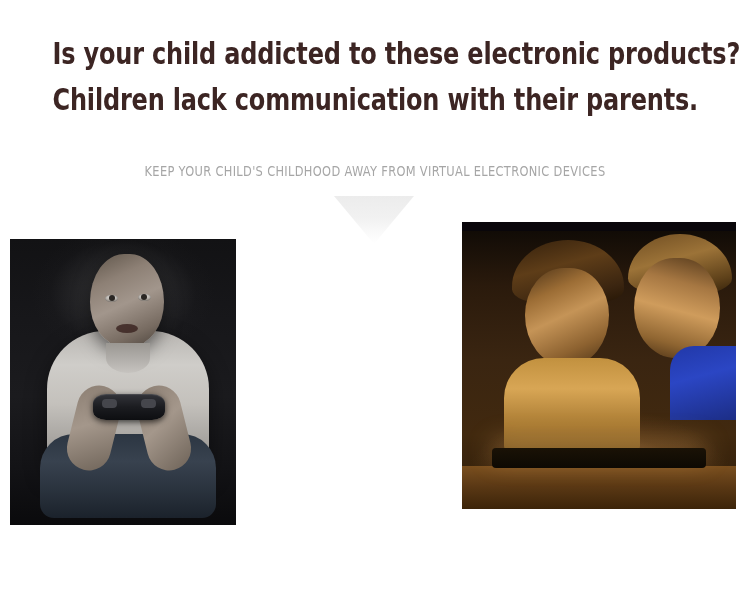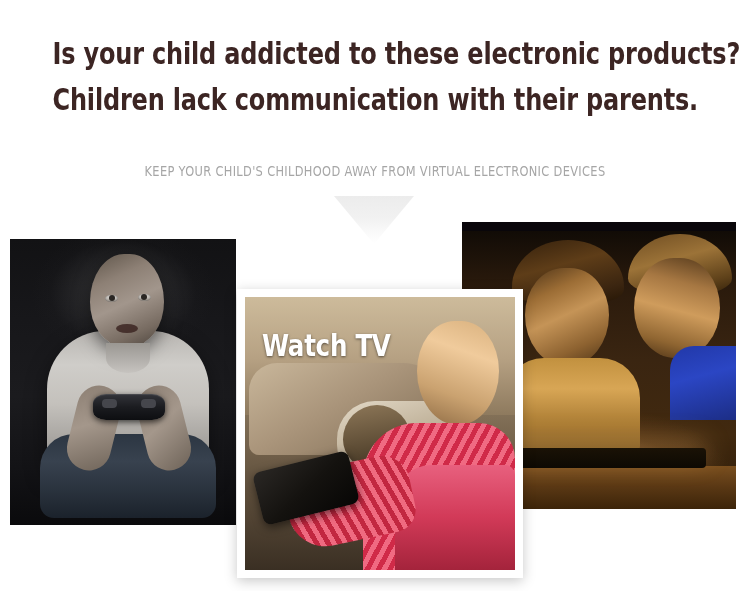--- a/index.html
+++ b/index.html
@@ -450,30 +450,14 @@
       <div class="m-boy-head"></div>
       <div class="m-girl-head"></div>
       <div class="m-boy-shirt"></div>
       <div class="m-girl-top"></div>
       <div class="m-arm"></div>
       <div class="m-table"></div>
       <div class="m-device"></div>
     </div>
   </div>
 
-  <div class="card" id="card-tv">
-    <div class="photo">
-      <div class="t-wall"></div>
-      <div class="t-cushion"></div>
-      <div class="t-floor"></div>
-      <div class="t-blanket"></div>
-      <div class="t-girl-hair"></div>
-      <div class="t-girl-head"></div>
-      <div class="t-sibling"></div>
-      <div class="t-girl-body"></div>
-      <div class="t-girl-body2"></div>
-      <div class="t-leg"></div>
-      <div class="t-tablet"></div>
-    </div>
-  <div class="caption">Watch TV</div>
-    </div>
 
 </div>
 
 </body></html>

